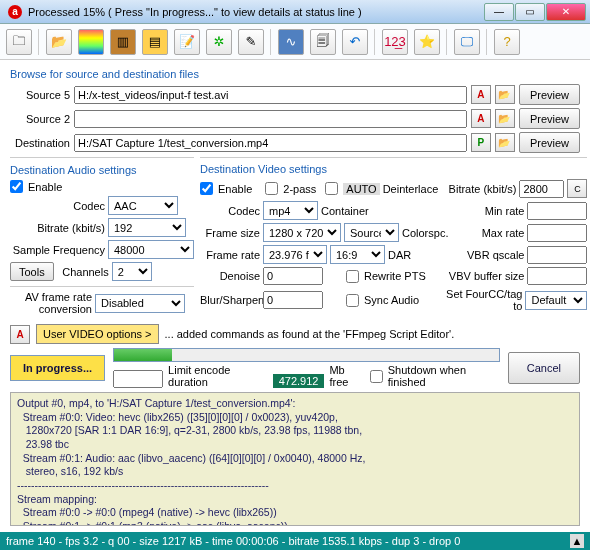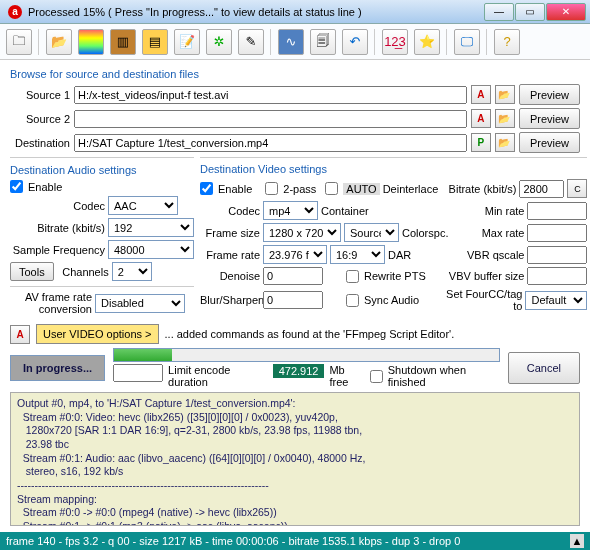--- a/index.html
+++ b/index.html
@@ -32,25 +32,25 @@
   .colL { width: 185px; border-top:1px solid #ccc; padding-top:2px; }
   .colR { flex:1; border-top:1px solid #ccc; padding-top:1px; }
   .subrow { display:flex; align-items:center; gap:3px; margin-bottom:3px; }
   .cblbl { display:flex; align-items:center; gap:3px; }
   input[type=checkbox] { margin:0 2px 0 0; }
   
   .options-bar { display:flex; align-items:center; gap:6px; margin: 6px 0 4px 0; }
   .optbtn { background: #ffe680; border:1px solid #888; padding: 3px 6px; display:flex; align-items:center; gap:4px; }
   
   .progress-area { display:flex; align-items:center; gap:8px; margin-bottom:4px; }
-  .prog-btn { background:#a3a3a3; border:1px solid #7a9ac0; padding:6px 12px; color:#114; font-weight:bold; }
+  .prog-btn { background:#fde047; border:1px solid #7a9ac0; padding:6px 12px; color:#114; font-weight:bold; }
   .prog-right { flex:1; }
   .progbar { height:14px; border:1px solid #7a9ac0; position:relative; background:#eee; margin-bottom:2px; }
   .progfill { position:absolute; left:0; top:0; bottom:0; width:15%; background:linear-gradient(#6c6,#3a3); }
-  .progrow2 { display:flex; align-items:flex-start; gap:5px; }
+  .progrow2 { display:flex; align-items:flex-end; gap:5px; }
   .mbfree { background:#117755; color:#fff; padding:1px 6px; }
   
   .log { background: #efefd0; border:1px solid #aaa; height: 134px; overflow:auto; padding:4px 6px; white-space:pre; color:#226; font-size:10.5px; line-height:1.3; }
   
   .statusbar { position:fixed; bottom:0; left:0; width:590px; height:18px; background:#0b8e8e; color:#fff; display:flex; align-items:center; padding:0 6px; font-size:10.5px; }
   .statusbar .arrow { position:absolute; right:6px; width:14px; height:14px; background:#ddd; display:flex; align-items:center; justify-content:center; color:#000; }
   
   .tiny-c { font-size:9px; }
 </style>
 </head>
@@ -86,21 +86,21 @@
   <div class="tsep"></div>
   <div class="tbtn" style="color:#06c;">🖵</div>
   <div class="tsep"></div>
   <div class="tbtn" style="color:#c90;">?</div>
 </div>
 
 <div class="content">
   <div class="section-title">Browse for source and destination files</div>
 
   <div class="row">
-    <div class="lbl w60">Source 1</div>
+    <div class="lbl w60">Source 5</div>
     <input class="field" style="flex: 1 1 0%;" value="H:/x-test_videos/input-f test.avi">
     <div class="sqbtn" style="color:#c00;font-weight:bold;">A</div>
     <div class="sqbtn">📂</div>
     <button class="btn">Preview</button>
   </div>
   <div class="row">
     <div class="lbl w60">Source 2</div>
     <input class="field" style="flex: 1 1 0%;" value="">
     <div class="sqbtn" style="color:#c00;font-weight:bold;">A</div>
     <div class="sqbtn">📂</div>
@@ -123,21 +123,21 @@
             <input type="checkbox" checked="" style="">
             <span>Enable</span>
           </label>
         </div>
       <div class="subrow">
           <div class="lbl w90">Codec</div>
           <select class="combo" style="width:70px"><option>AAC</option></select>
         </div>
       <div class="subrow">
           <div class="lbl w90">Bitrate (kbit/s)</div>
-          <select class="combo" style="width:86px"><option>192</option></select>
+          <select class="combo" style="width:78px"><option>192</option></select>
         </div>
       <div class="subrow">
           <div class="lbl w90">Sample Frequency</div>
           <select class="combo" style="width:86px"><option>48000</option></select>
         </div>
       <div class="subrow">
           <button class="btn" style="padding:0 8px;height:19px;">Tools</button>
           <div class="lbl" style="width:52px">Channels</div>
           <select class="combo" style="width:40px"><option>2</option></select>
         </div>

